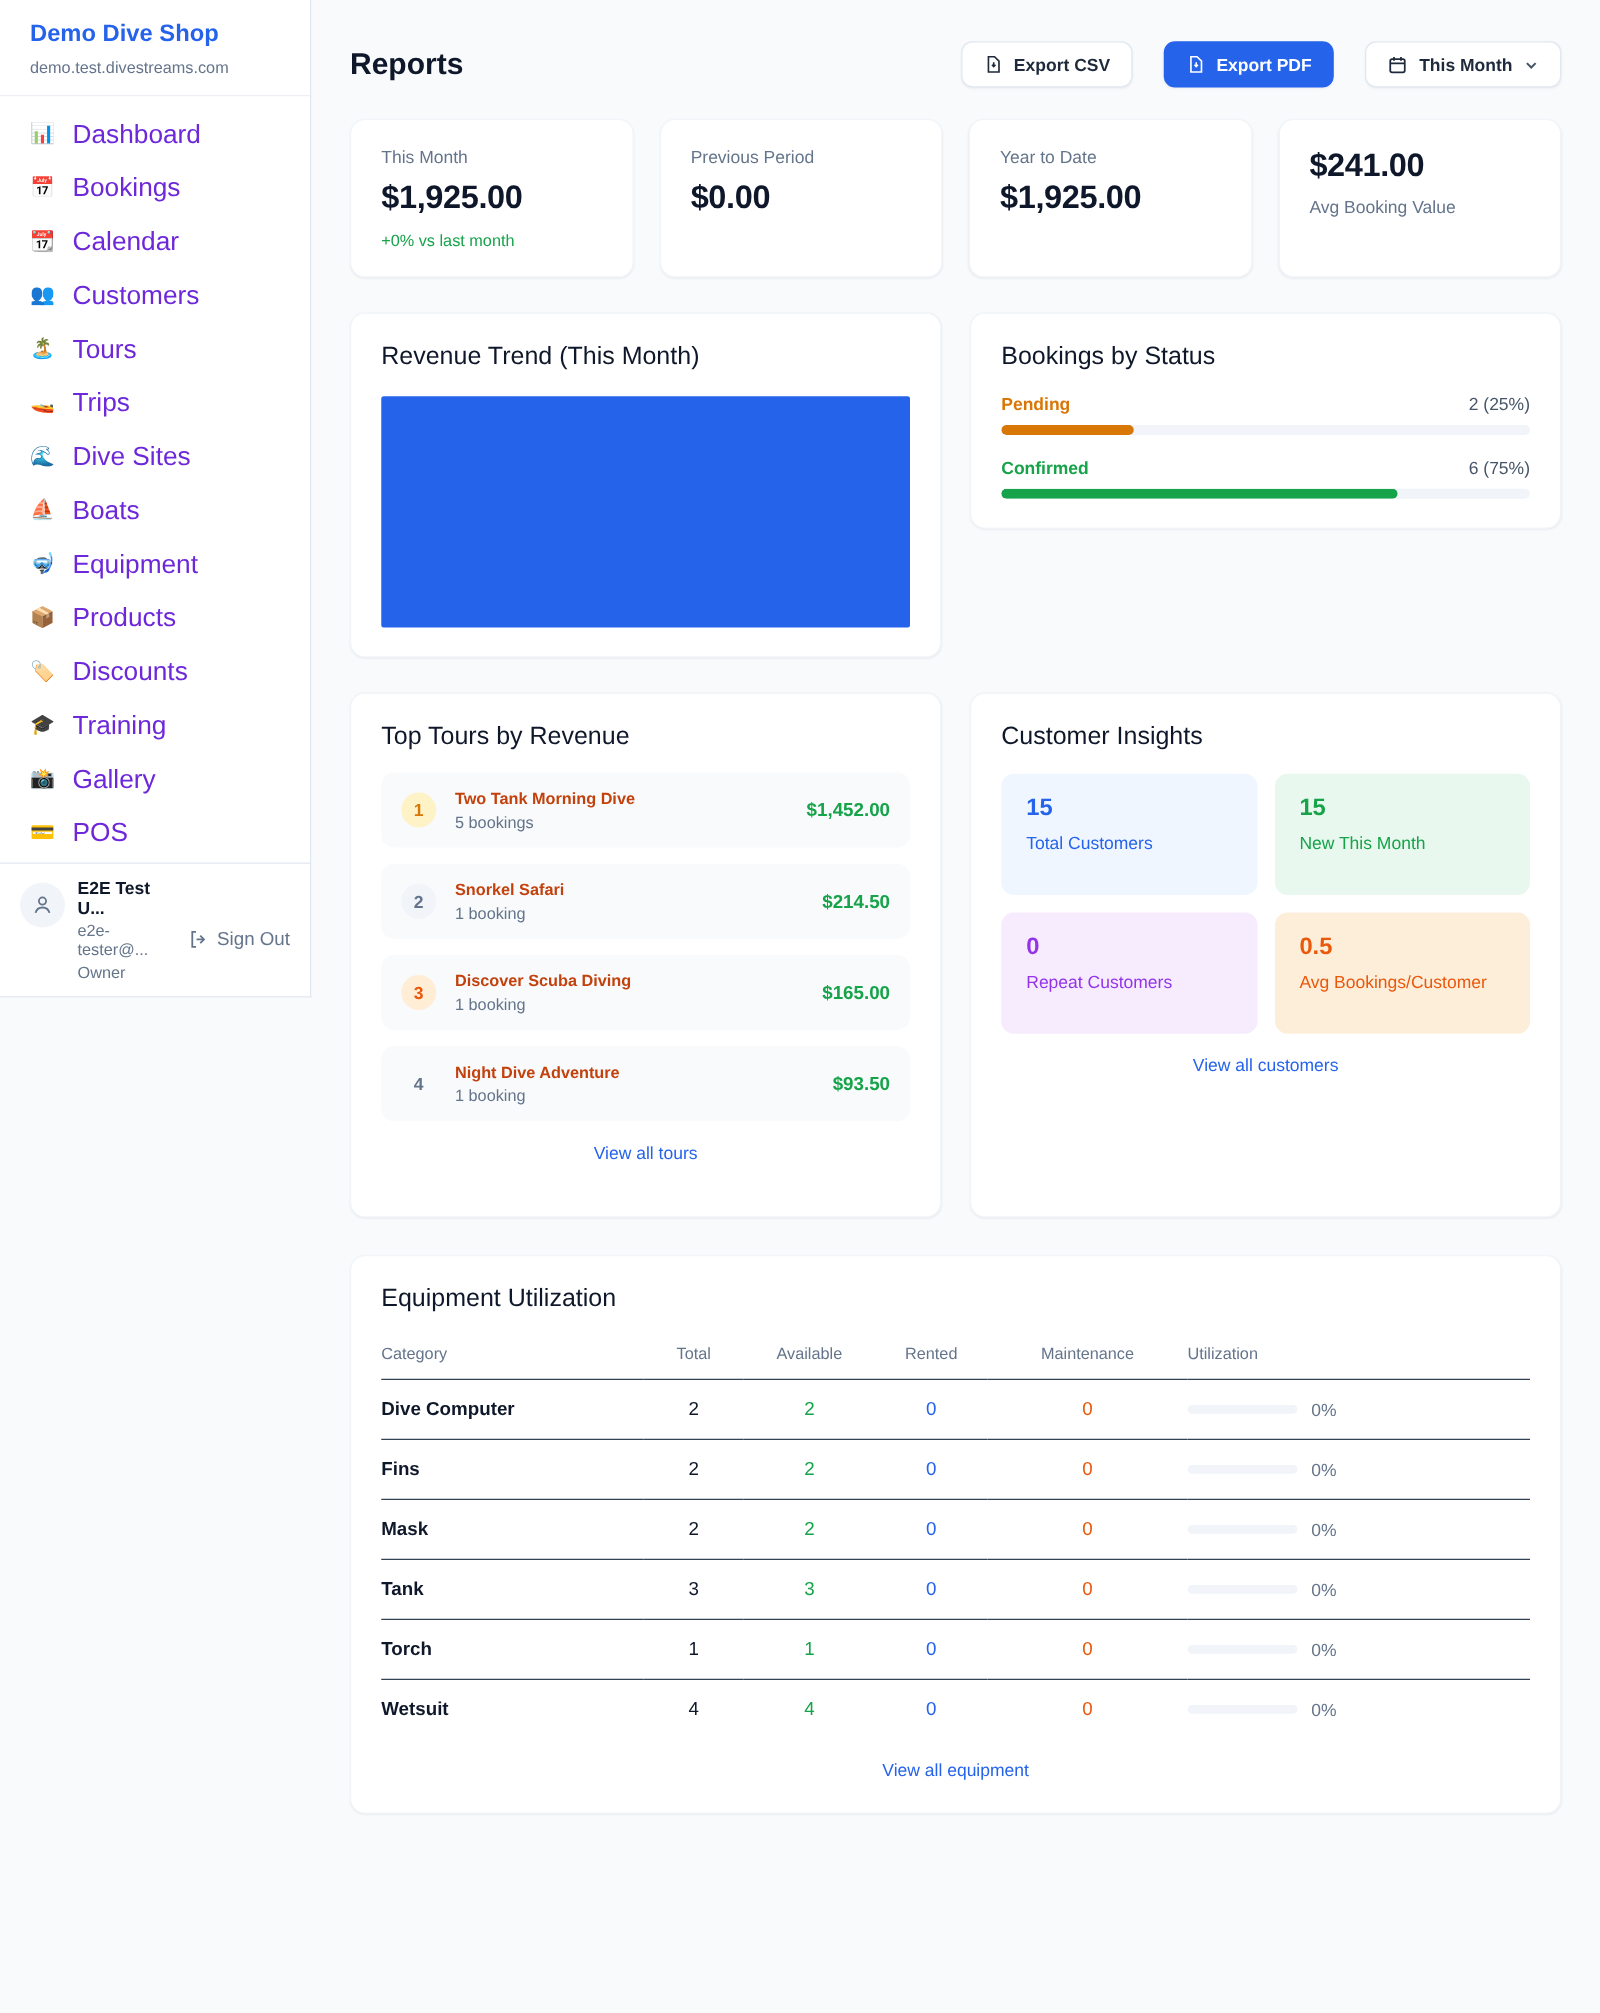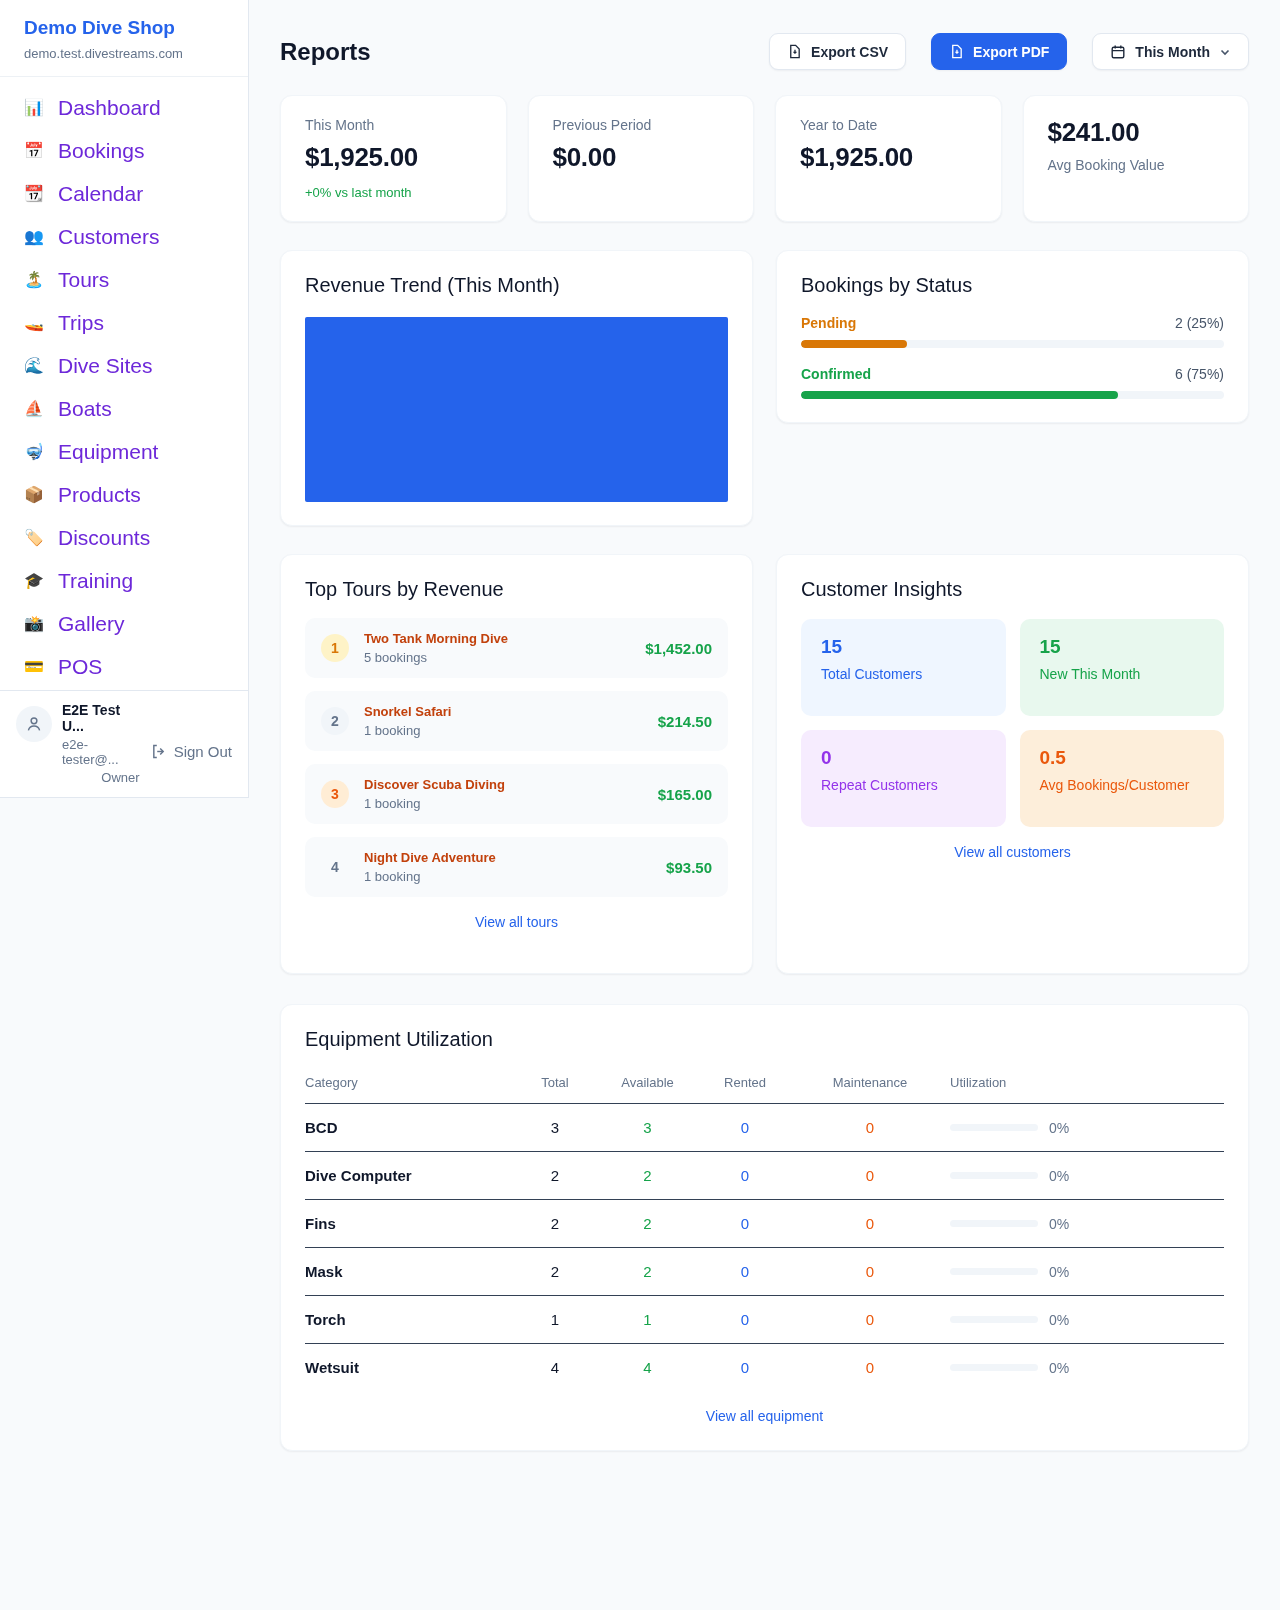--- a/index.html
+++ b/index.html
@@ -36,21 +36,21 @@
     padding: 11px 16px 12px; display: flex; gap: 10px;
   }
   .avatar {
     width: 36px; height: 36px; border-radius: 50%;
     background: #f1f5f9; color: #64748b;
     display: flex; align-items: center; justify-content: center;
     flex: none; margin-top: 4px;
   }
   .user-name { font-size: 14px; font-weight: 700; color: #0f172a; }
   .user-email { font-size: 13px; color: #64748b; margin-top: 3px; }
-  .user-role { font-size: 13px; color: #64748b; margin-top: 3px; text-align: right; }
+  .user-role { font-size: 13px; color: #64748b; margin-top: 3px; }
   .signout {
     margin-left: auto; display: flex; align-items: center; gap: 7px;
     color: #64748b; font-size: 15px; margin-top: 15px; cursor: pointer; white-space: nowrap;
   }
   
   .main { margin-left: 249px; padding: 33px 31px 0; }
   .page-header { display: flex; align-items: center; margin-bottom: 25px; }
   .page-title { font-size: 24px; font-weight: 800; color: #0f172a; }
   .header-actions { margin-left: auto; display: flex; gap: 25px; }
   .btn {
@@ -395,33 +395,20 @@
           <th class="left">Category</th>
           <th>Total</th>
           <th>Available</th>
           <th>Rented</th>
           <th>Maintenance</th>
           <th class="left">Utilization</th>
         </tr>
       </thead>
       <tbody>
         <tr>
-          <td class="cat left">BCD</td>
-          <td><span class="n-total">3</span></td>
-          <td><span class="n-avail">3</span></td>
-          <td><span class="n-rent">0</span></td>
-          <td><span class="n-maint">0</span></td>
-          <td class="left">
-              <span class="util-cell">
-                <span class="util-track"><span class="util-fill" style="width: 0%;"></span></span>
-                <span class="util-pct">0%</span>
-              </span>
-            </td>
-        </tr>
-        <tr>
           <td class="cat left">Dive Computer</td>
           <td><span class="n-total">2</span></td>
           <td><span class="n-avail">2</span></td>
           <td><span class="n-rent">0</span></td>
           <td><span class="n-maint">0</span></td>
           <td class="left">
               <span class="util-cell">
                 <span class="util-track"><span class="util-fill" style="width: 0%;"></span></span>
                 <span class="util-pct">0%</span>
               </span>
@@ -447,20 +434,33 @@
           <td><span class="n-rent">0</span></td>
           <td><span class="n-maint">0</span></td>
           <td class="left">
               <span class="util-cell">
                 <span class="util-track"><span class="util-fill" style="width: 0%;"></span></span>
                 <span class="util-pct">0%</span>
               </span>
             </td>
         </tr>
         <tr>
+          <td class="cat left">Tank</td>
+          <td><span class="n-total">3</span></td>
+          <td><span class="n-avail">3</span></td>
+          <td><span class="n-rent">0</span></td>
+          <td><span class="n-maint">0</span></td>
+          <td class="left">
+              <span class="util-cell">
+                <span class="util-track"><span class="util-fill" style="width: 0%;"></span></span>
+                <span class="util-pct">0%</span>
+              </span>
+            </td>
+        </tr>
+        <tr>
           <td class="cat left">Torch</td>
           <td><span class="n-total">1</span></td>
           <td><span class="n-avail">1</span></td>
           <td><span class="n-rent">0</span></td>
           <td><span class="n-maint">0</span></td>
           <td class="left">
               <span class="util-cell">
                 <span class="util-track"><span class="util-fill" style="width: 0%;"></span></span>
                 <span class="util-pct">0%</span>
               </span>

